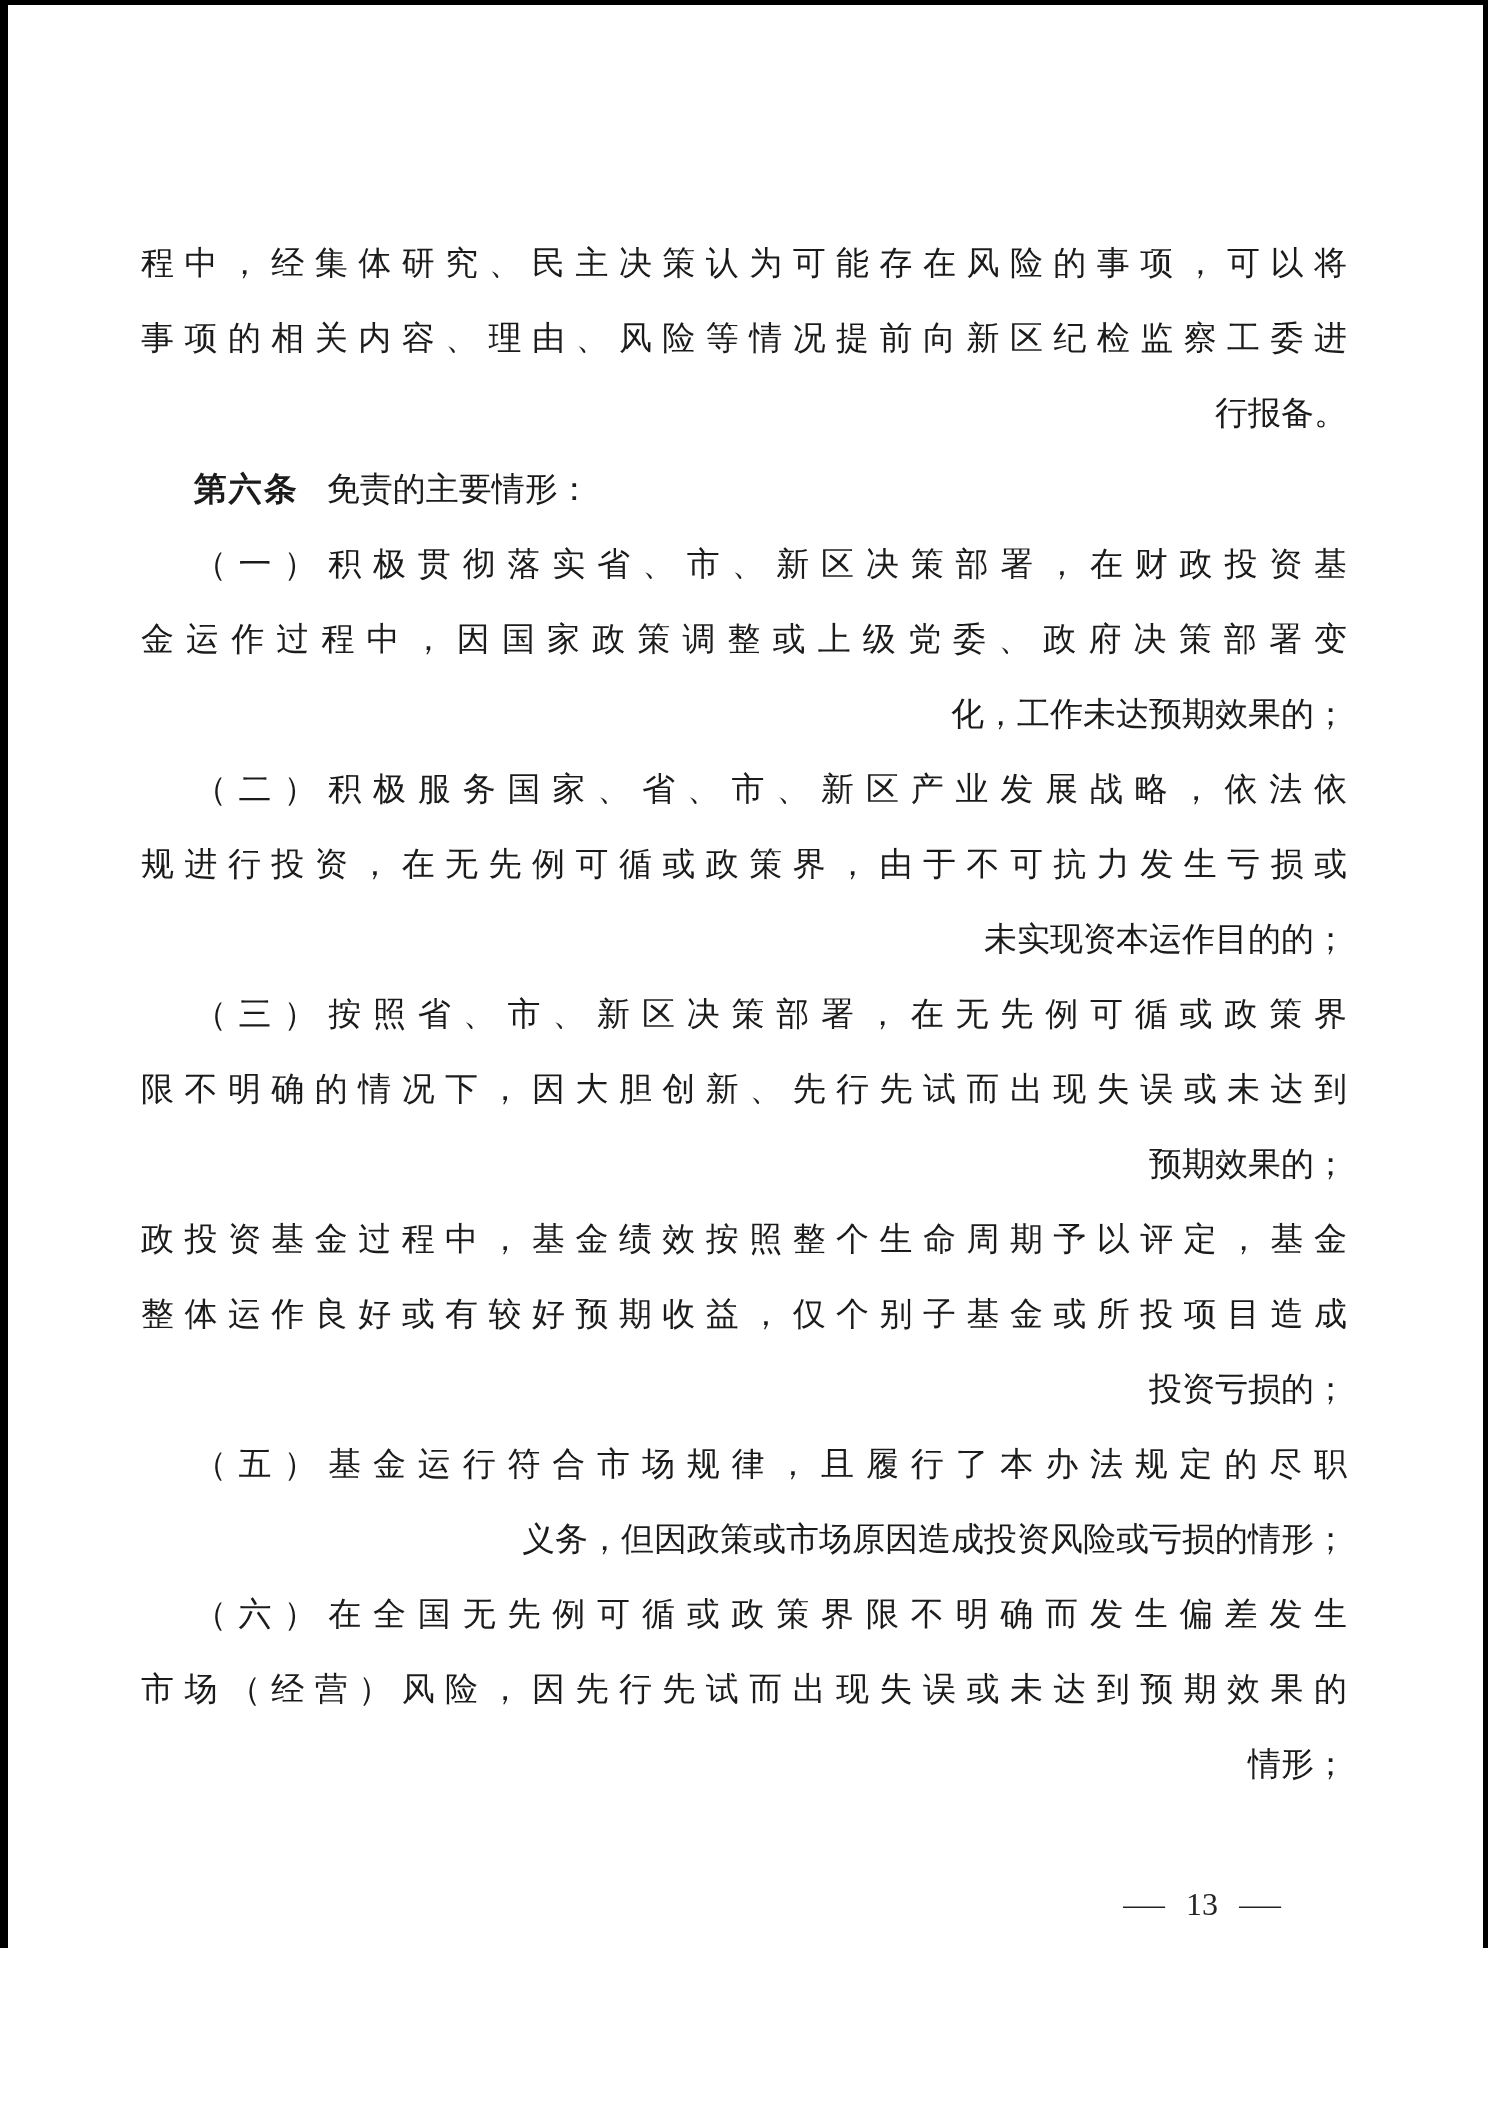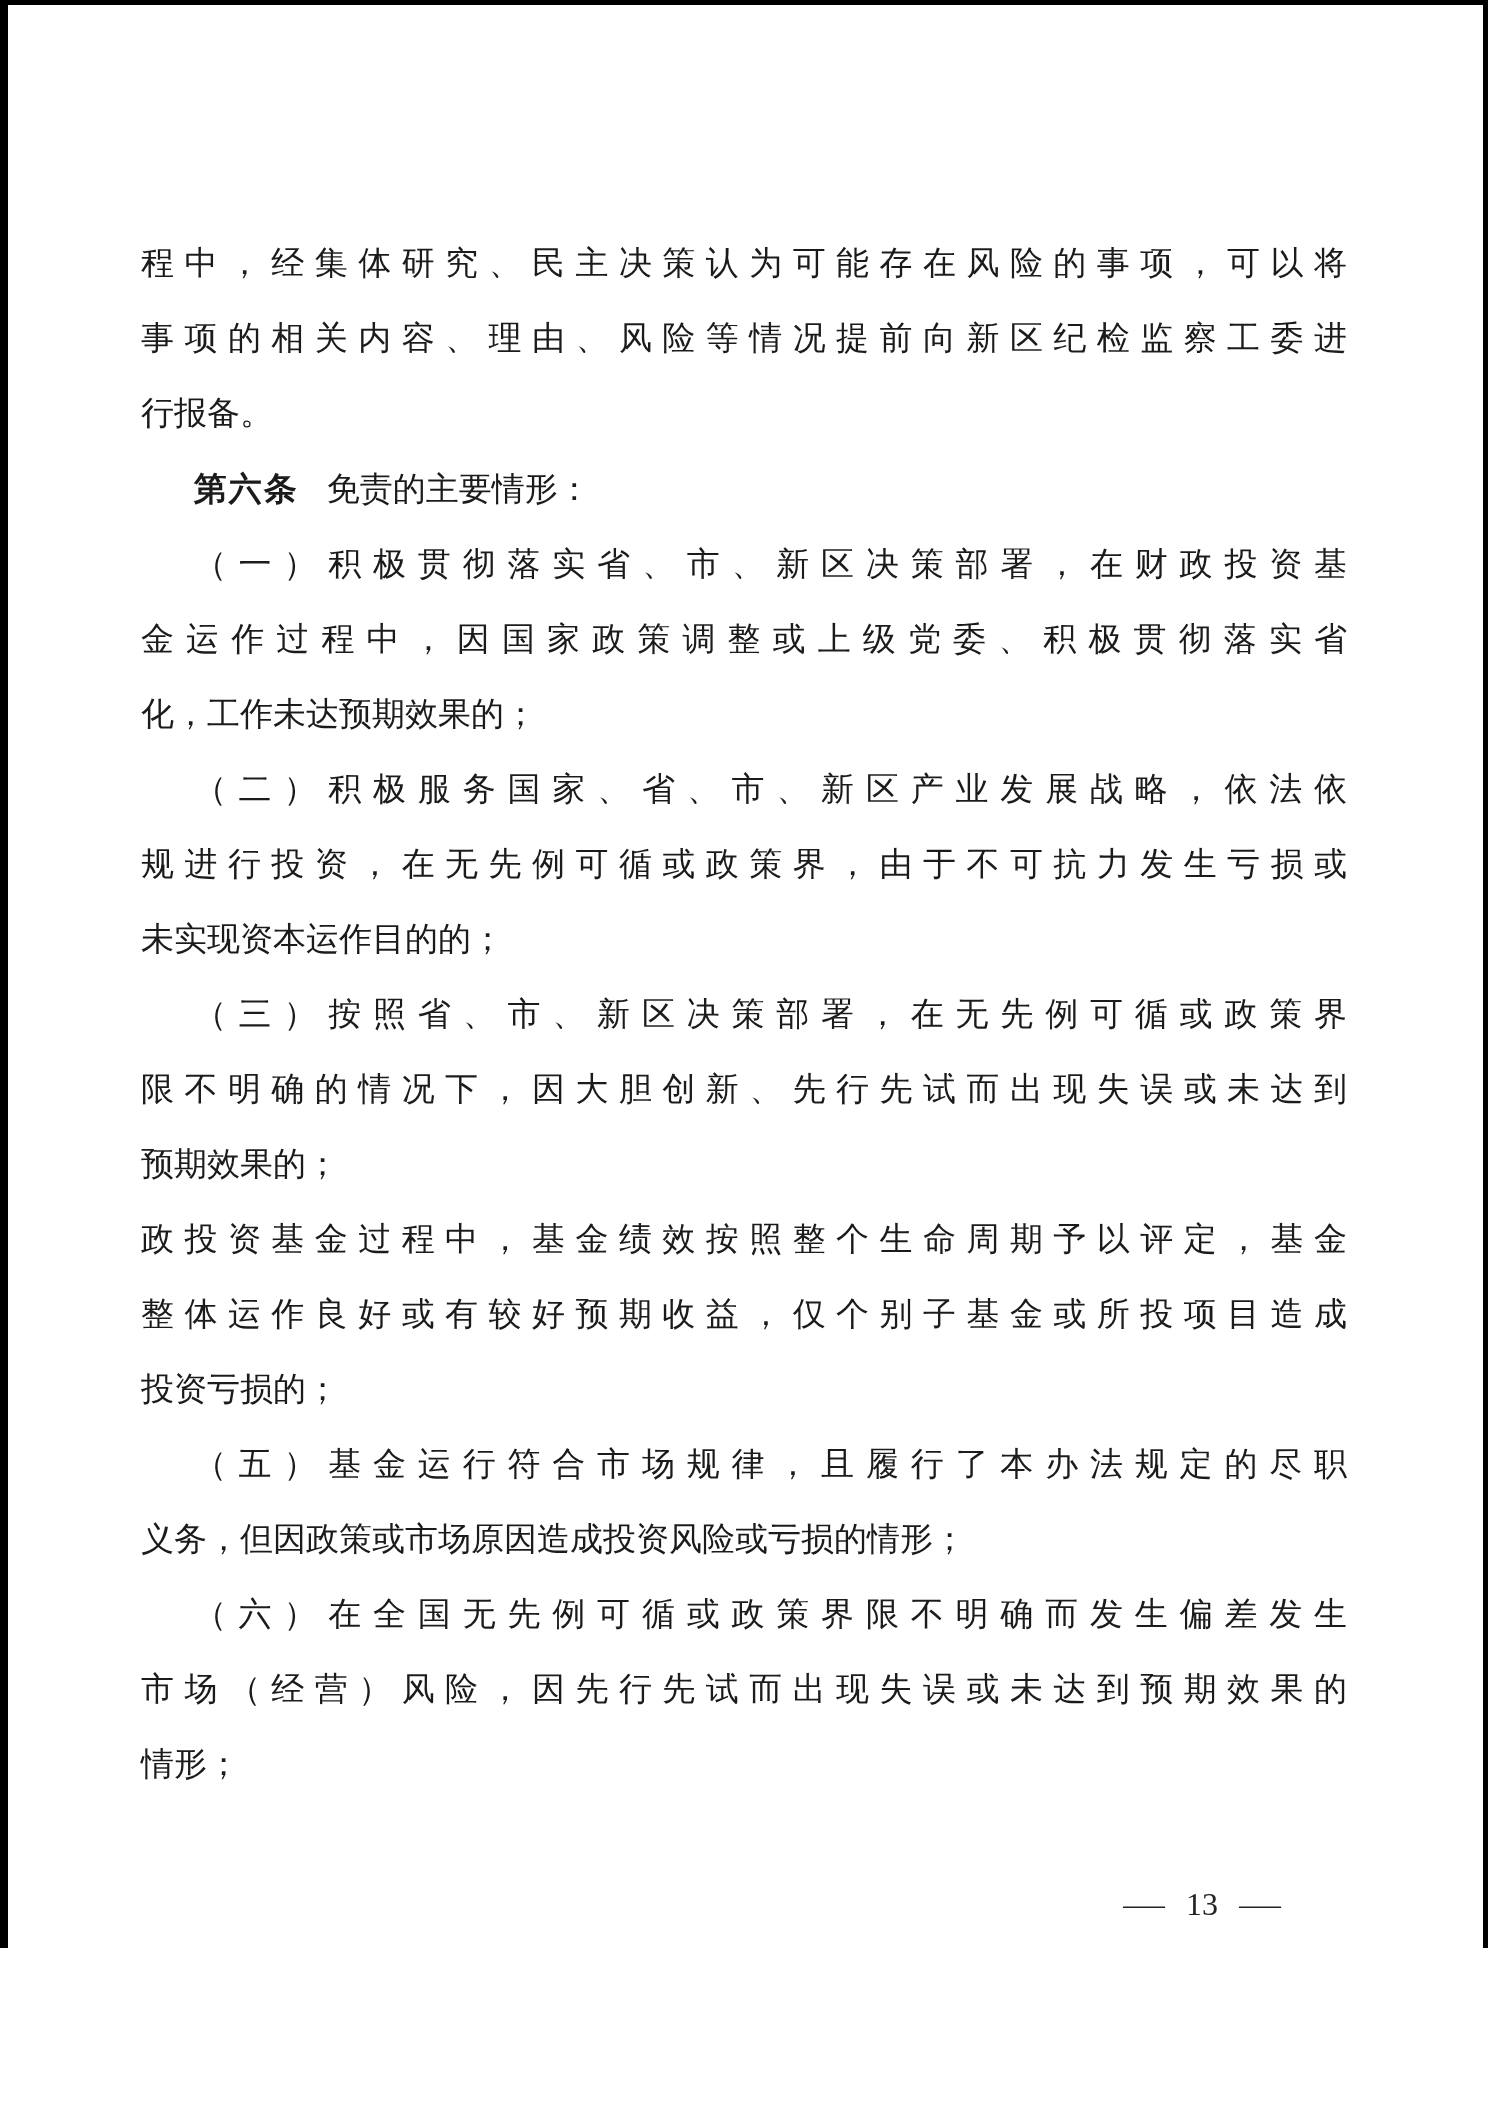--- a/index.html
+++ b/index.html
@@ -39,21 +39,21 @@
   .line {
     width: 100%;
     white-space: normal;
   }
   .justify {
     text-align: justify;
     text-align-last: justify;
     text-justify: inter-character;
   }
   .plain {
-    text-align: left;
+    text-align: right;
   }
   .indent {
     text-indent: 1.6em;
   }
   .heading {
     text-indent: 1.6em;
   }
   .art-num {
     font-weight: bold;
     font-family: "Liberation Sans", sans-serif;
@@ -84,21 +84,21 @@
 <div class="edge-top"></div>
 <div class="edge-left"></div>
 <div class="edge-right"></div>
 
 <div class="text-column">
     <div class="line justify">程中，经集体研究、民主决策认为可能存在风险的事项，可以将</div>
     <div class="line justify">事项的相关内容、理由、风险等情况提前向新区纪检监察工委进</div>
     <div class="line plain">行报备。</div>
     <div class="line heading"><span class="art-num">第六条</span><span class="art-title">免责的主要情形：</span></div>
     <div class="line justify indent">（一）积极贯彻落实省、市、新区决策部署，在财政投资基</div>
-    <div class="line justify">金运作过程中，因国家政策调整或上级党委、积极贯彻落实省</div>
+    <div class="line justify">金运作过程中，因国家政策调整或上级党委、政府决策部署变</div>
     <div class="line plain">化，工作未达预期效果的；</div>
     <div class="line justify indent">（二）积极服务国家、省、市、新区产业发展战略，依法依</div>
     <div class="line justify">规进行投资，在无先例可循或政策界，由于不可抗力发生亏损或</div>
     <div class="line plain">未实现资本运作目的的；</div>
     <div class="line justify indent">（三）按照省、市、新区决策部署，在无先例可循或政策界</div>
     <div class="line justify">限不明确的情况下，因大胆创新、先行先试而出现失误或未达到</div>
     <div class="line plain">预期效果的；</div>
     <div class="line justify">政投资基金过程中，基金绩效按照整个生命周期予以评定，基金</div>
     <div class="line justify">整体运作良好或有较好预期收益，仅个别子基金或所投项目造成</div>
     <div class="line plain">投资亏损的；</div>

